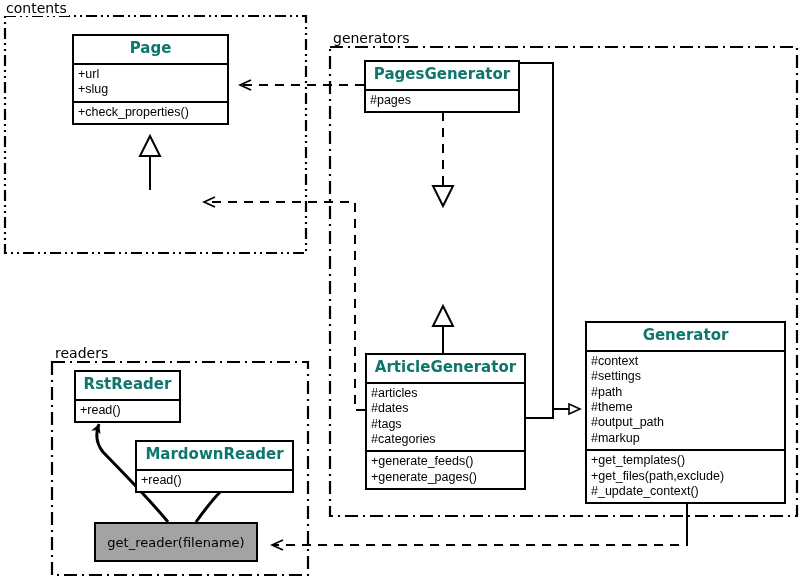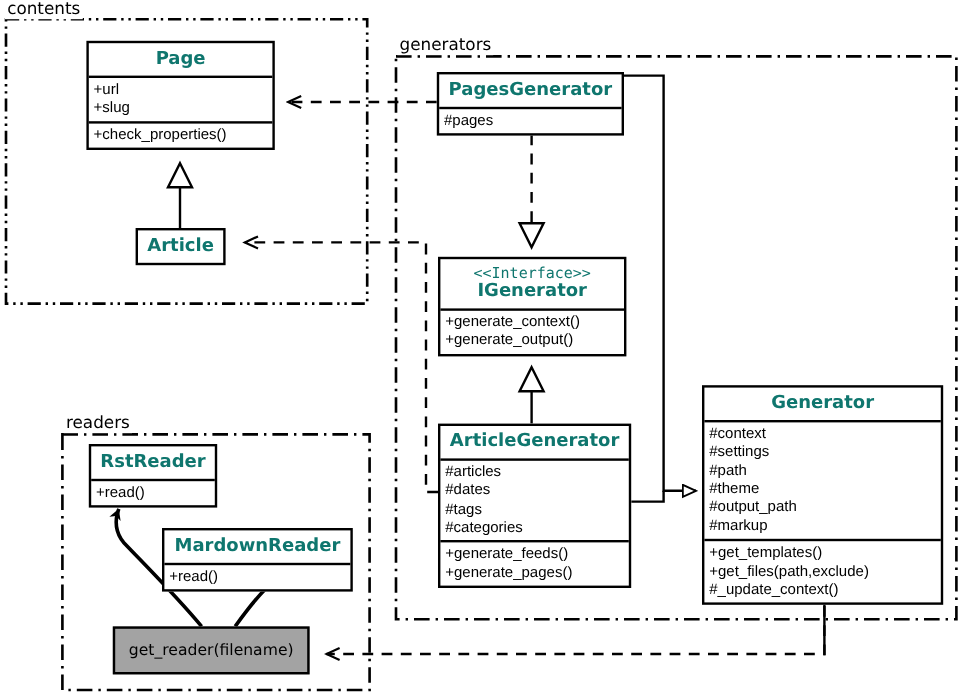--- a/index.html
+++ b/index.html
@@ -148,43 +148,29 @@
     <div class="compartment">
       <div class="member">+url</div>
       <div class="member">+slug</div>
     </div>
     <div class="sep"></div>
     <div class="compartment">
       <div class="member">+check_properties()</div>
     </div>
   </div>
 
-  <div class="umlbox" style="left:113px; top:190px; width:75px;">
-    <div class="title">Article</div>
-  </div>
 
   <div class="umlbox" style="left:364px; top:60px; width:156px;">
     <div class="title">PagesGenerator</div>
     <div class="sep"></div>
     <div class="compartment">
       <div class="member">#pages</div>
     </div>
   </div>
 
-  <div class="umlbox" style="left:365px; top:214px; width:157px;">
-    <div class="title">
-      <span class="stereo">&lt;&lt;Interface&gt;&gt;</span>
-      <span>IGenerator</span>
-    </div>
-    <div class="sep"></div>
-    <div class="compartment">
-      <div class="member">+generate_context()</div>
-      <div class="member">+generate_output()</div>
-    </div>
-  </div>
 
   <div class="umlbox" style="left:585px; top:321px; width:201px;">
     <div class="title">Generator</div>
     <div class="sep"></div>
     <div class="compartment">
       <div class="member">#context</div>
       <div class="member">#settings</div>
       <div class="member">#path</div>
       <div class="member">#theme</div>
       <div class="member">#output_path</div>

